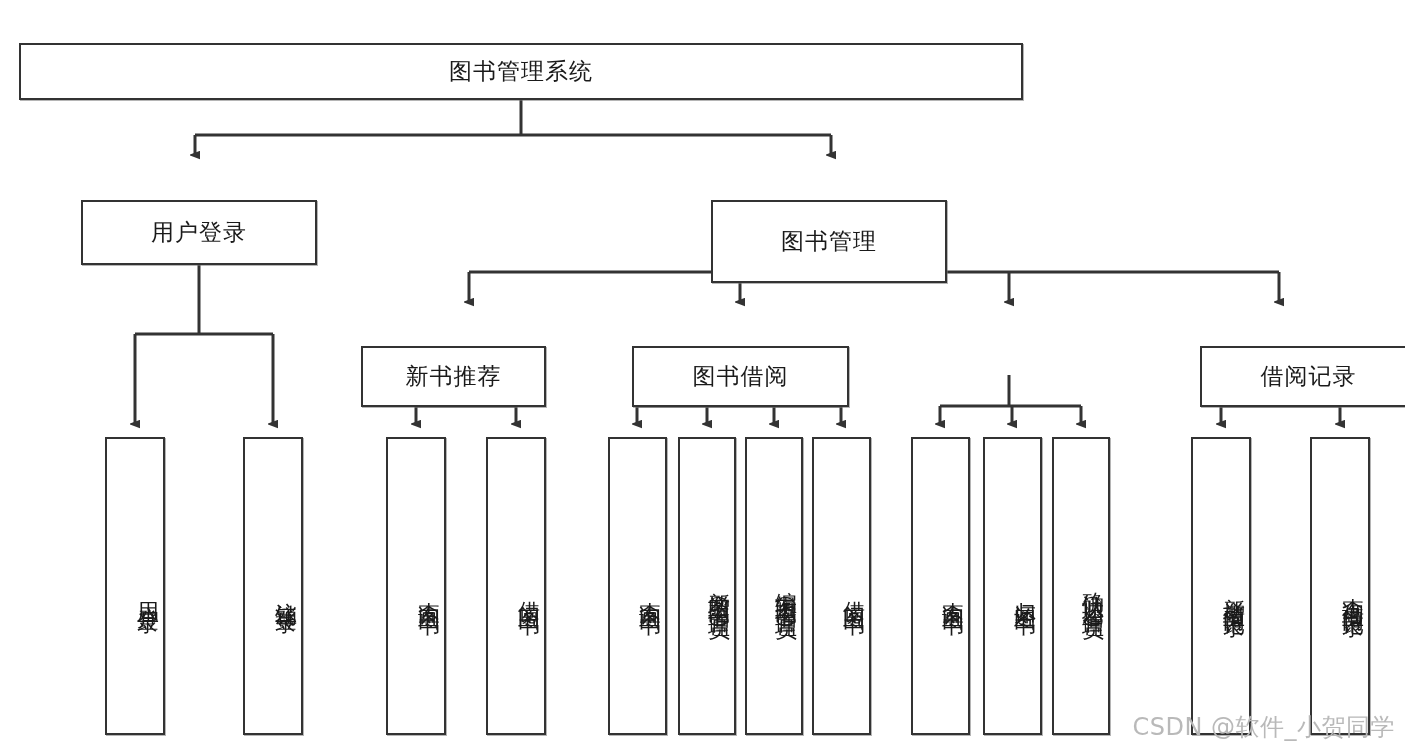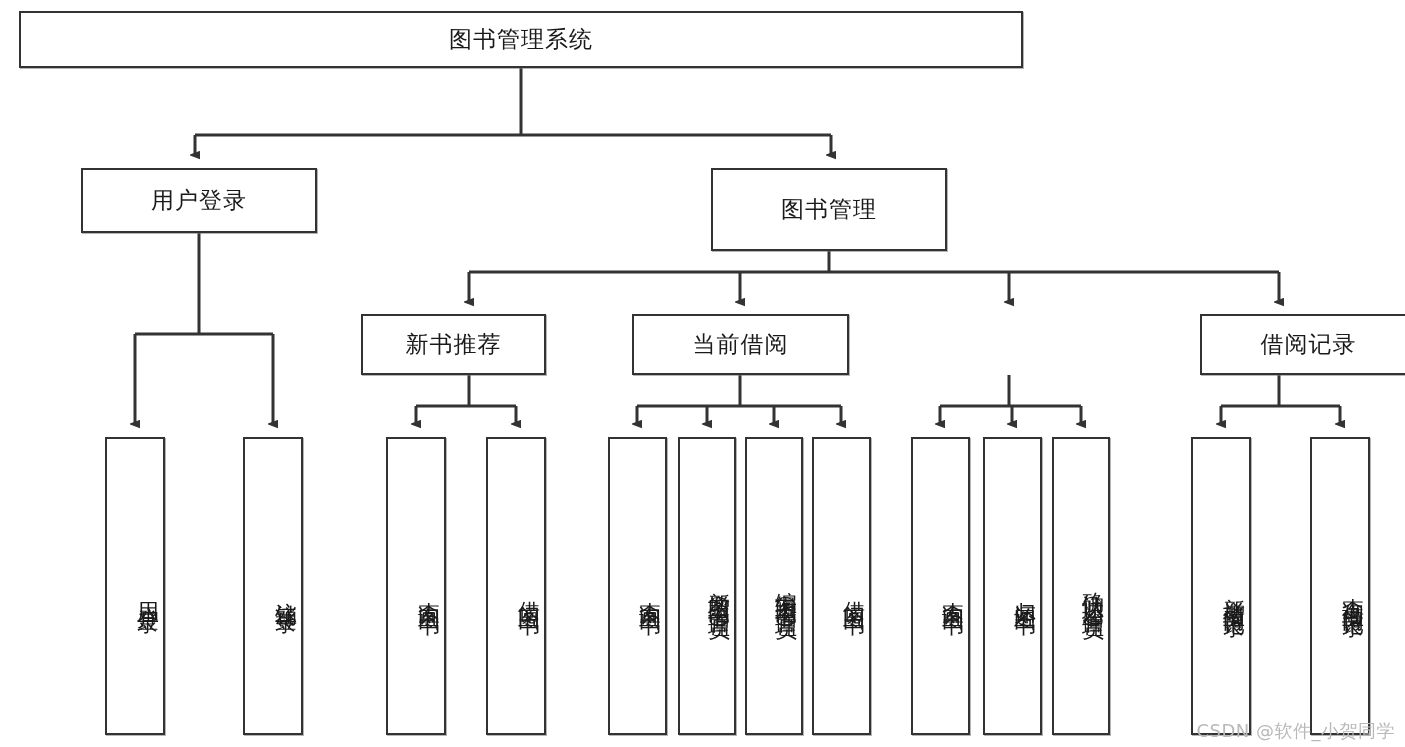--- a/index.html
+++ b/index.html
@@ -35,39 +35,40 @@
     display: flex;
     align-items: center;
     justify-content: center;
     color: #1a1a1a;
     z-index: 2;
   }
   .node.horiz {
     font-size: 23px;
     letter-spacing: 1px;
     line-height: 1.2;
+    margin-top: 32px;
   }
   .node.vert {
     writing-mode: vertical-rl;
     text-orientation: upright;
     font-size: 22px;
     letter-spacing: 4px;
     line-height: 1.35;
     padding-top: 12px;
     align-items: flex-start;
     justify-content: center;
   }
   .node-label {
     white-space: nowrap;
   }
   #watermark {
     position: absolute;
     right: 10px;
     bottom: 4px;
-    font-size: 18px;
+    font-size: 24px;
     color: #b9b9b9;
     letter-spacing: 0.5px;
     z-index: 5;
     white-space: nowrap;
     font-family: "DejaVu Sans", "Liberation Sans", sans-serif;
   }
 </style>
 </head>
 <body>
 
@@ -131,21 +132,21 @@
     <span class="node-label">用户登录</span>
   </div>
   <div class="node horiz" style="left:711px; top:168px; width:236px; height:83px;">
     <span class="node-label">图书管理</span>
   </div>
 
   <div class="node horiz" style="left:361px; top:314px; width:185px; height:61px;">
     <span class="node-label">新书推荐</span>
   </div>
   <div class="node horiz" style="left:632px; top:314px; width:217px; height:61px;">
-    <span class="node-label">当前借阅</span>
+    <span class="node-label">图书借阅</span>
   </div>
   <div class="node horiz" style="left:1200px; top:314px; width:217px; height:61px;">
     <span class="node-label">借阅记录</span>
   </div>
 
   <div class="node vert" style="left:105px; top:437px; width:60px; height:298px;">
     <span class="node-label">用户登录</span>
   </div>
   <div class="node vert" style="left:243px; top:437px; width:60px; height:298px;">
     <span class="node-label">注销登录</span>

